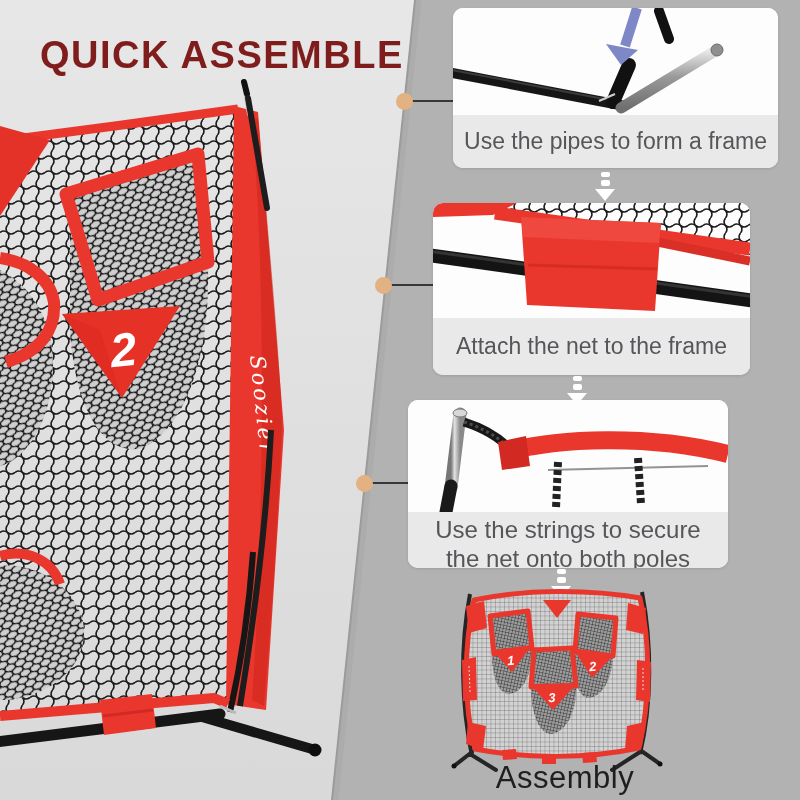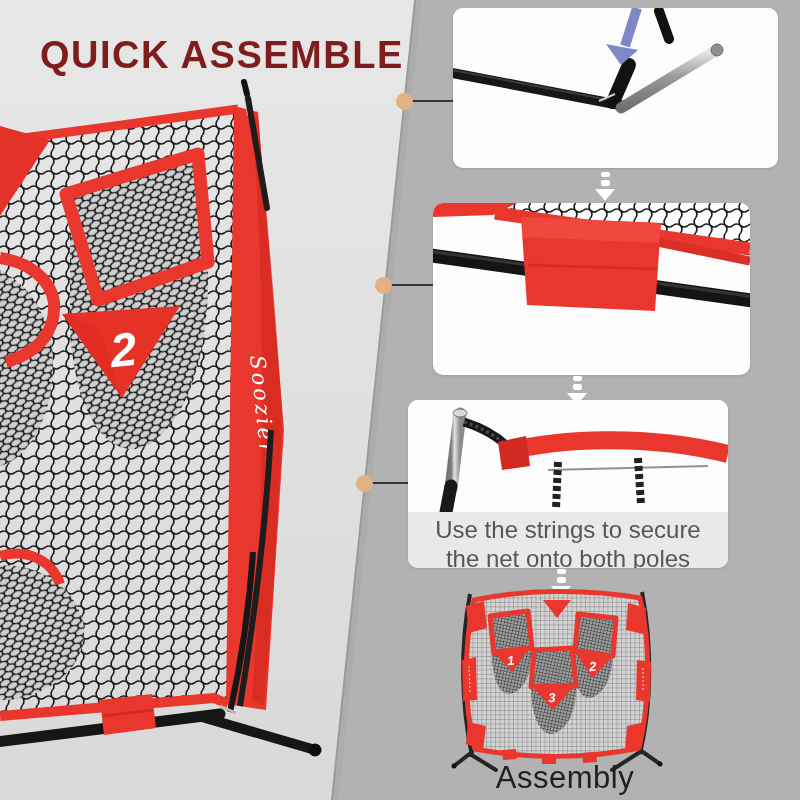--- a/index.html
+++ b/index.html
@@ -148,20 +148,21 @@
     <path d="M-6,64 L172,98" stroke="#161616" stroke-width="10"></path>
     <path d="M-6,61 L172,95" stroke="#454545" stroke-width="2" opacity=".8"></path>
     <path d="M160,94 L176,57" stroke="#111111" stroke-width="14" stroke-linecap="round"></path>
     <path d="M168,100 L262,43" stroke="url(#silverH)" stroke-width="11" stroke-linecap="round"></path>
     <circle cx="264" cy="42" r="6" fill="#8f8f8f" stroke="#6a6a6a"></circle>
     <path d="M206,3 L216,31" stroke="#111111" stroke-width="10" stroke-linecap="round"></path>
     <path d="M184,0 L172,38" stroke="#7f88c6" stroke-width="10"></path>
     <polygon points="153,36 185,42 168,57" fill="#7f88c6"></polygon>
     <path d="M146,93 L162,86" stroke="#cfcfcf" stroke-width="2"></path>
   </svg>
+  <div class="card-caption">Use the pipes to form a frame</div>
 </div>
 
 <div class="abs flow-arrow" id="arrowA">
   <div class="dash"></div>
     <div class="dash2"></div>
     <div class="head"></div>
 </div>
 
 <div class="abs step-card" id="card2">
   <svg class="card-img" width="317" height="115" viewBox="0 0 317 115">
@@ -169,20 +170,21 @@
     <polygon points="70,0 317,0 317,52 95,20" fill="url(#mesh)"></polygon>
     <polygon points="0,0 84,0 60,12 0,14" fill="#ea372d"></polygon>
     <path d="M62,10 L317,46" stroke="#ea372d" stroke-width="13"></path>
     <path d="M200,34 L317,58" stroke="#d92f27" stroke-width="9"></path>
     <path d="M-5,52 L322,98" stroke="#141414" stroke-width="14" stroke-linecap="round"></path>
     <path d="M-5,48 L322,94" stroke="#3c3c3c" stroke-width="3" opacity=".8"></path>
     <polygon points="88,14 228,20 222,108 94,102" fill="#ea372d"></polygon>
     <polygon points="88,14 228,20 226,40 90,34" fill="#ef4a40" opacity=".9"></polygon>
     <path d="M95,62 L224,66" stroke="#c4251e" stroke-width="3" opacity=".55"></path>
   </svg>
+  <div class="card-caption">Attach the net to the frame</div>
 </div>
 
 <div class="abs flow-arrow" id="arrowB">
   <div class="dash"></div>
     <div class="dash2"></div>
     <div class="head"></div>
 </div>
 
 <div class="abs step-card" id="card3">
   <svg class="card-img" width="320" height="112" viewBox="0 0 320 112">

